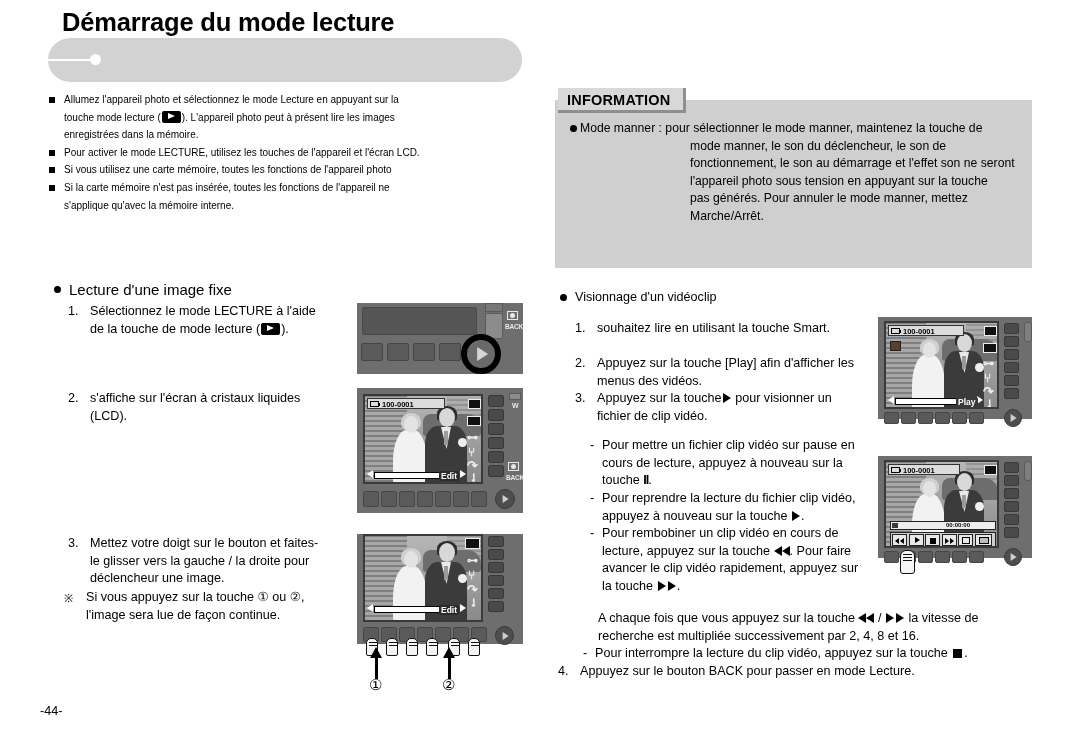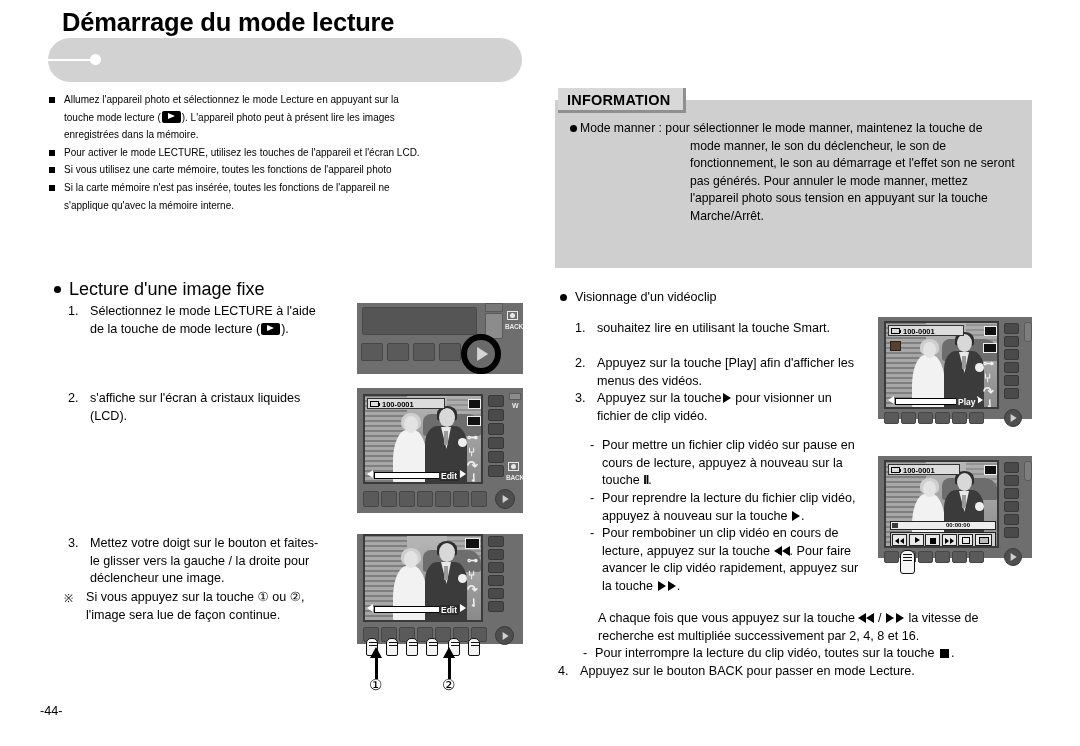--- a/index.html
+++ b/index.html
@@ -72,21 +72,21 @@
     position: absolute;
     left: 6px; top: 2.5px;
     border-left: 7px solid #fff;
     border-top: 3.5px solid transparent;
     border-bottom: 3.5px solid transparent;
   }
 
   
   .sec-head {
     position: absolute;
-    font-size: 18px;
+    font-size: 15px;
     line-height: 17.6px;
     padding-left: 17px;
   }
   .sec-head .dot {
     position: absolute; left: 2px; top: 5px;
     width: 7px; height: 7px; border-radius: 50%; background: #000;
   }
 
   .num-block {
     position: absolute;
@@ -396,22 +396,22 @@
   <span>INFORMATION</span>
 </div>
 <div class="info-body">
   <div class="line first">
     <span class="bull"></span>
     <span class="lead">Mode manner :</span>
     <span>pour sélectionner le mode manner, maintenez la touche de</span>
   </div>
   <div class="line">mode manner, le son du déclencheur, le son de</div>
   <div class="line">fonctionnement, le son au démarrage et l'effet son ne seront</div>
+  <div class="line">l'appareil photo sous tension en appuyant sur la touche</div>
   <div class="line">pas générés. Pour annuler le mode manner, mettez</div>
-  <div class="line">l'appareil photo sous tension en appuyant sur la touche</div>
   <div class="line">Marche/Arrêt.</div>
 </div>
 
 <div class="right-sec">
   <span class="dot"></span>
   <span>Visionnage d'un vidéoclip</span>
 </div>
 
 <div class="r-num" style="left:575px; top:320px; width:290px;">
   <span class="num">1.</span>
@@ -451,21 +451,21 @@
   <div><span>la touche</span> <span class="g-play"></span><span class="g-play"></span><span>.</span></div>
 </div>
 
 <div class="r-plain" style="left:598px; top:610px; width:420px;">
   <div><span>A chaque fois que vous appuyez sur la touche</span> <span class="g-rew"></span><span class="g-rew"></span> <span>/</span> <span class="g-play"></span><span class="g-play"></span> <span>la vitesse de</span></div>
   <div>recherche est multipliée successivement par 2, 4, 8 et 16.</div>
 </div>
 
 <div class="r-dash" style="left:583px; top:645px; width:430px;">
   <span class="dsh">-</span>
-  <div><span>Pour interrompre la lecture du clip vidéo, toutes sur la touche</span> <span class="g-stop"></span><span>.</span></div>
+  <div><span>Pour interrompre la lecture du clip vidéo, appuyez sur la touche</span> <span class="g-stop"></span><span>.</span></div>
 </div>
 
 <div class="r-num" style="left:558px; top:663px; width:430px;">
   <span class="num">4.</span>
   <div>Appuyez sur le bouton BACK pour passer en mode Lecture.</div>
 </div>
 
 <div class="page-no">-44-</div>
 
 <div class="cam" style="left:357px; top:303px; width:166px; height:71px;">

